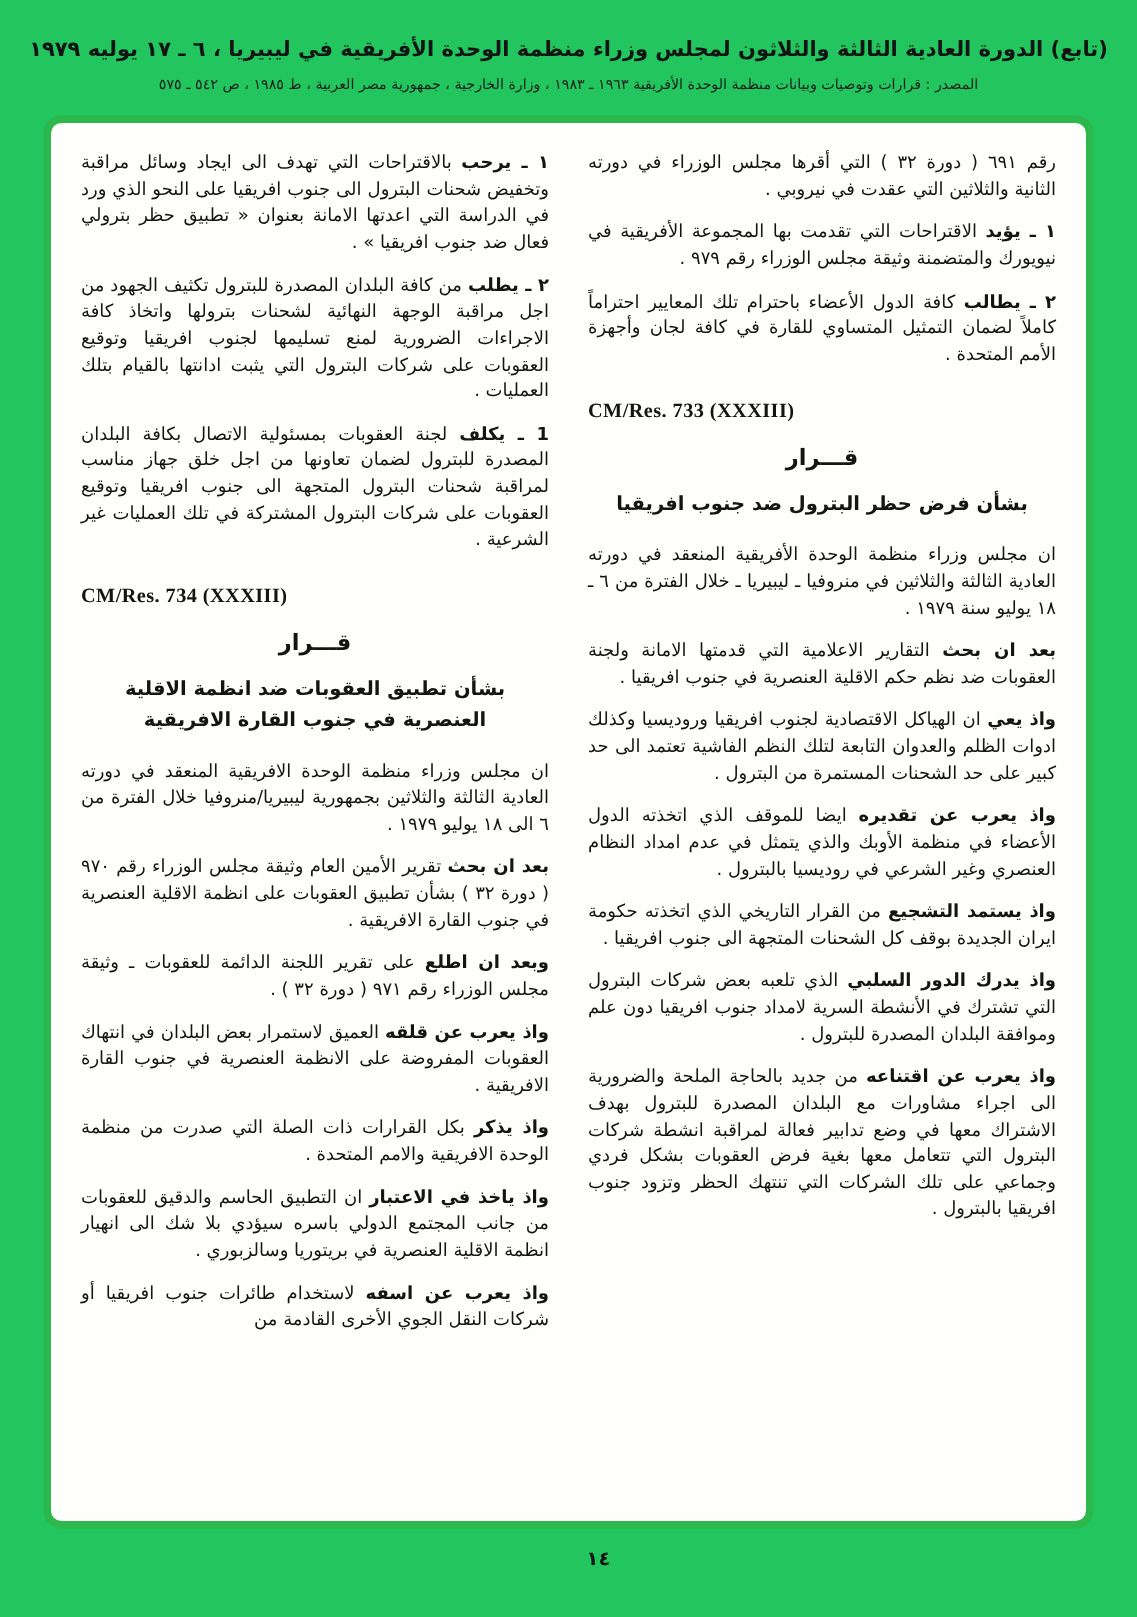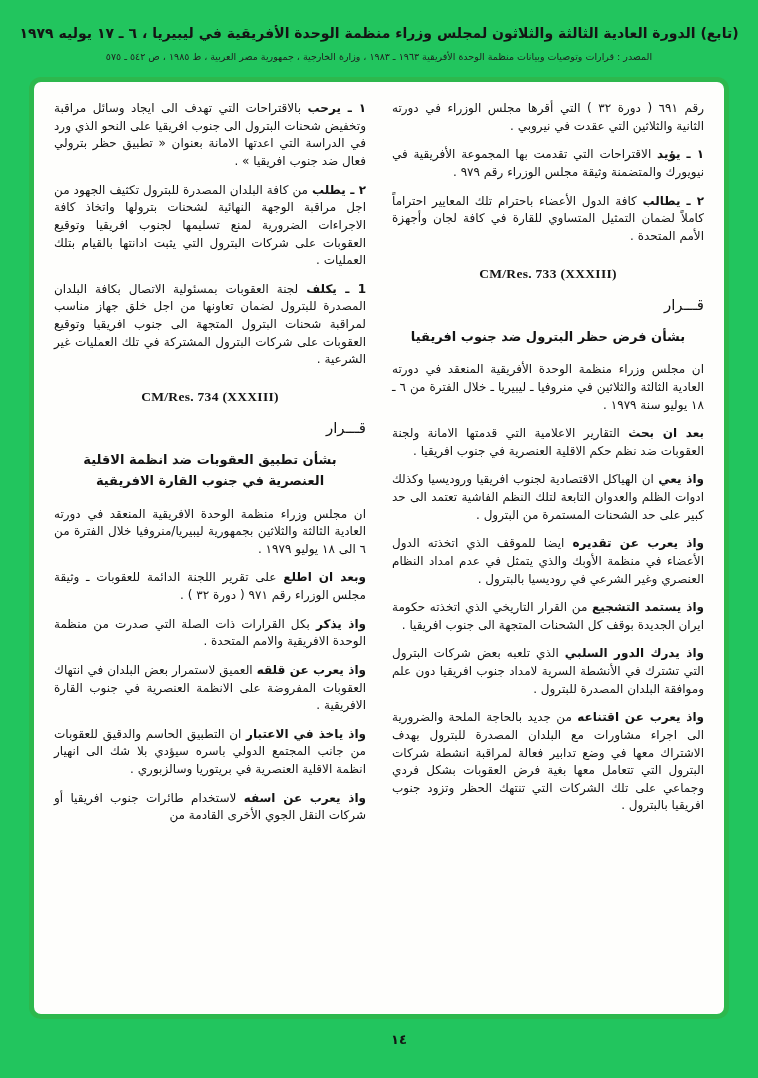--- a/index.html
+++ b/index.html
@@ -61,30 +61,30 @@
     font-size: 12px;
     line-height: 1.47;
     text-align: justify;
     margin: 0 0 11px 0;
   }
   .para .lead {
     font-weight: bold;
   }
   .ref {
     direction: ltr;
-    text-align: center;
+    text-align: left;
     font-family: "Liberation Serif", serif;
     font-weight: bold;
     font-size: 13.5px;
     margin: 20px 0 14px 0;
     letter-spacing: 0.3px;
   }
   .h-qarar {
-    text-align: right;
-    font-weight: normal;
+    text-align: center;
+    font-weight: bold;
     font-size: 15px;
     margin: 2px 0 13px 0;
   }
   .h-sub {
     text-align: center;
     font-weight: bold;
     font-size: 13px;
     line-height: 1.6;
     margin: 0 0 14px 0;
   }
@@ -126,23 +126,24 @@
       </section>
 
       <section class="col">
         <p class="para"><span class="lead">١ ـ يرحب</span><span> بالاقتراحات التي تهدف الى ايجاد وسائل مراقبة وتخفيض شحنات البترول الى جنوب افريقيا على النحو الذي ورد في الدراسة التي اعدتها الامانة بعنوان « تطبيق حظر بترولي فعال ضد جنوب افريقيا » .</span></p>
         <p class="para"><span class="lead">٢ ـ يطلب</span><span> من كافة البلدان المصدرة للبترول تكثيف الجهود من اجل مراقبة الوجهة النهائية لشحنات بترولها واتخاذ كافة الاجراءات الضرورية لمنع تسليمها لجنوب افريقيا وتوقيع العقوبات على شركات البترول التي يثبت ادانتها بالقيام بتلك العمليات .</span></p>
         <p class="para"><span class="lead">1 ـ يكلف</span><span> لجنة العقوبات بمسئولية الاتصال بكافة البلدان المصدرة للبترول لضمان تعاونها من اجل خلق جهاز مناسب لمراقبة شحنات البترول المتجهة الى جنوب افريقيا وتوقيع العقوبات على شركات البترول المشتركة في تلك العمليات غير الشرعية .</span></p>
         <div class="ref">CM/Res. 734 (XXXIII)</div>
         <div class="h-qarar">قـــرار</div>
         <div class="h-sub">بشأن تطبيق العقوبات ضد انظمة الاقلية العنصرية في جنوب القارة الافريقية</div>
         <p class="para"><span class="lead"></span><span>ان مجلس وزراء منظمة الوحدة الافريقية المنعقد في دورته العادية الثالثة والثلاثين بجمهورية ليبيريا/منروفيا خلال الفترة من ٦ الى ١٨ يوليو ١٩٧٩ .</span></p>
+        <p class="para"><span class="lead">بعد ان بحث</span><span> تقرير الأمين العام وثيقة مجلس الوزراء رقم ٩٧٠ ( دورة ٣٢ ) بشأن تطبيق العقوبات على انظمة الاقلية العنصرية في جنوب القارة الافريقية .</span></p>
         <p class="para"><span class="lead">وبعد ان اطلع</span><span> على تقرير اللجنة الدائمة للعقوبات ـ وثيقة مجلس الوزراء رقم ٩٧١ ( دورة ٣٢ ) .</span></p>
+        <p class="para"><span class="lead">واذ يعرب عن قلقه</span><span> العميق لاستمرار بعض البلدان في انتهاك العقوبات المفروضة على الانظمة العنصرية في جنوب القارة الافريقية .</span></p>
         <p class="para"><span class="lead">واذ يذكر</span><span> بكل القرارات ذات الصلة التي صدرت من منظمة الوحدة الافريقية والامم المتحدة .</span></p>
-        <p class="para"><span class="lead">واذ يعرب عن قلقه</span><span> العميق لاستمرار بعض البلدان في انتهاك العقوبات المفروضة على الانظمة العنصرية في جنوب القارة الافريقية .</span></p>
         <p class="para"><span class="lead">واذ ياخذ في الاعتبار</span><span> ان التطبيق الحاسم والدقيق للعقوبات من جانب المجتمع الدولي باسره سيؤدي بلا شك الى انهيار انظمة الاقلية العنصرية في بريتوريا وسالزبوري .</span></p>
         <p class="para"><span class="lead">واذ يعرب عن اسفه</span><span> لاستخدام طائرات جنوب افريقيا أو شركات النقل الجوي الأخرى القادمة من</span></p>
       </section>
 
     </div>
   </main>
 
   <footer class="page-footer">
     <span>١٤</span>
   </footer>

